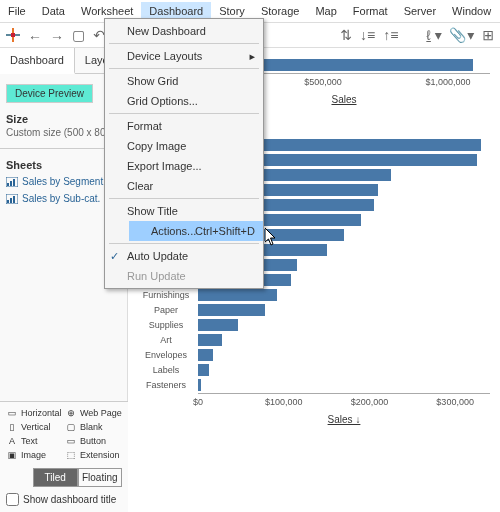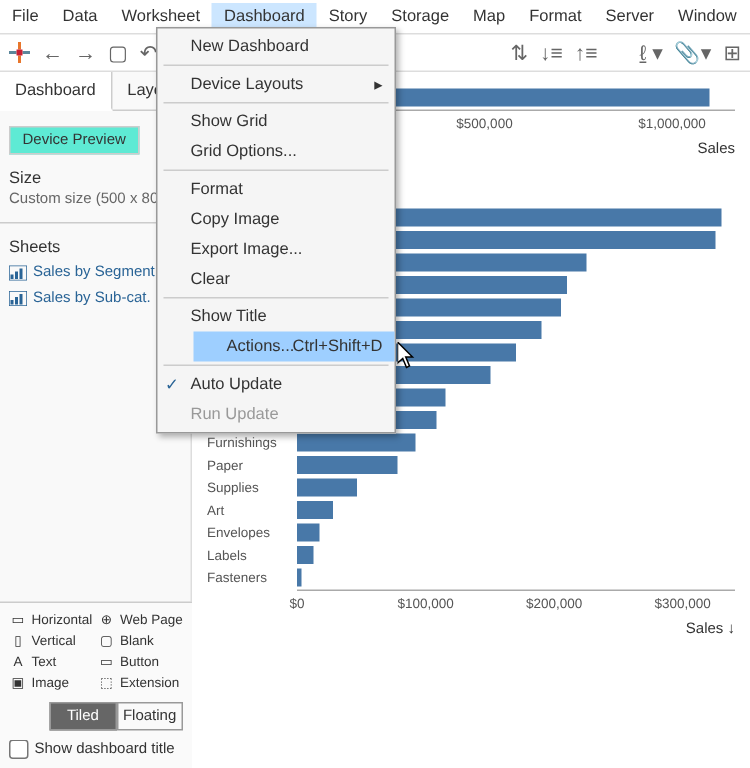--- a/index.html
+++ b/index.html
@@ -13,42 +13,42 @@
 .toolbar .logo { width: 14px; height: 14px; }
 .toolbar .icon { color: #666; font-size: 14px; cursor: pointer; }
 
 .main { display: flex; height: calc(100% - 48px); }
 .sidebar { width: 128px; border-right: 1px solid #ddd; background: #f9f9f9; overflow: hidden; }
 .tabs { display: flex; border-bottom: 1px solid #ccc; }
 .tab { padding: 6px 10px; cursor: pointer; border-right: 1px solid #ccc; }
 .tab.active { background: #fff; border-bottom: 2px solid #fff; margin-bottom: -1px; }
 .side-section { padding: 6px; }
 .side-btn { border: 1px solid #ccc; padding: 3px 8px; font-size: 10px; cursor: pointer; background: #5eead4; display: inline-block; margin: 4px 0; }
-.side-title { font-weight: normal; margin: 6px 0 2px; }
+.side-title { font-weight: bold; margin: 6px 0 2px; }
 .side-sub { font-size: 10px; color: #666; }
 .sheet-item { padding: 3px 0; font-size: 10px; color: #2a6496; cursor: pointer; display: flex; align-items: flex-end; gap: 4px; }
 .sheet-icon { width: 12px; height: 10px; display: inline-block; }
 
 .objects { position: absolute; bottom: 0; left: 0; width: 128px; border-top: 1px solid #ccc; background: #fafafa; padding: 6px; }
 .obj-grid { display: grid; grid-template-columns: 1fr 1fr; gap: 4px 2px; font-size: 9px; }
 .obj-item { display: flex; align-items: center; gap: 3px; cursor: pointer; }
 .tile-toggle { display: flex; margin-top: 8px; padding-left: 27px; }
 .tile-btn { flex: 1; text-align: center; padding: 3px; font-size: 10px; border: 1px solid #999; cursor: pointer; }
 .tile-btn.active { background: #666; color: #fff; }
 .showtitle { margin-top: 6px; font-size: 10px; display: flex; align-items: center; gap: 4px; }
 
 .canvas { flex: 1; padding: 10px; overflow: hidden; position: relative; }
 .chart { margin-bottom: 10px; }
 .bar-row { display: flex; align-items: center; height: 14px; margin-bottom: 1px; }
-.bar-label { width: 60px; text-align: left; font-size: 9px; padding-right: 4px; color: #555; }
+.bar-label { width: 60px; text-align: center; font-size: 9px; padding-right: 4px; color: #555; }
 .bar-track { flex: 1; height: 12px; position: relative; }
 .bar-fill { height: 100%; background: #4878a8; }
 .axis { border-top: 1px solid #aaa; margin-left: 60px; display: flex; position: relative; height: 20px; }
 .axis-tick { position: absolute; font-size: 9px; color: #555; transform: translateX(-50%); top: 3px; }
-.axis-lbl { text-align: right; font-size: 10px; color: #333; margin-left: 60px; margin-top: 1px; }
+.axis-lbl { text-align: center; font-size: 10px; color: #333; margin-left: 60px; margin-top: 1px; text-decoration: underline; }
 .chart-title { font-size: 13px; color: #666; margin: 4px 0 8px 40px; }
 
 .dropdown { position: absolute; top: 18px; left: 104px; width: 160px; background: #f5f5f5; border: 1px solid #999; box-shadow: 2px 2px 4px rgba(0,0,0,0.3); z-index: 100; padding: 2px 0; }
 .dd-item { padding: 4px 22px; font-size: 11px; cursor: pointer; position: relative; }
 .dd-item.hl { background: #9ecfff; margin-left: 24px; }
 .dd-item.disabled { color: #999; }
 .dd-sep { height: 1px; background: #ccc; margin: 2px 4px; }
 .dd-shortcut { position: absolute; right: 8px; }
 .dd-arrow { position: absolute; right: 8px; }
 .dd-check { position: absolute; left: 5px; color: #2a6496; }

